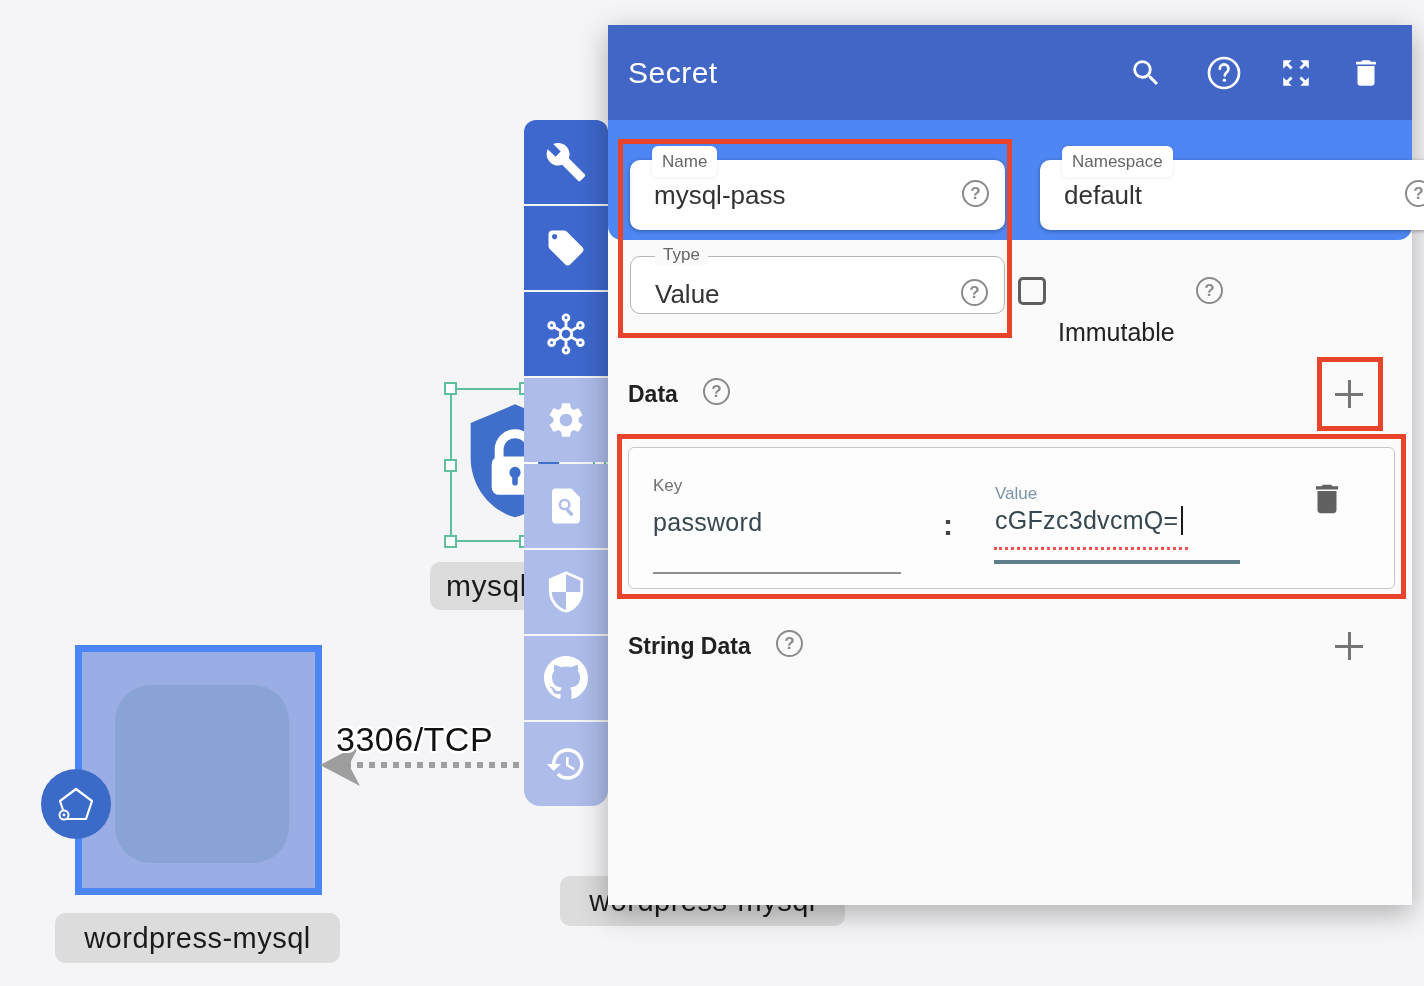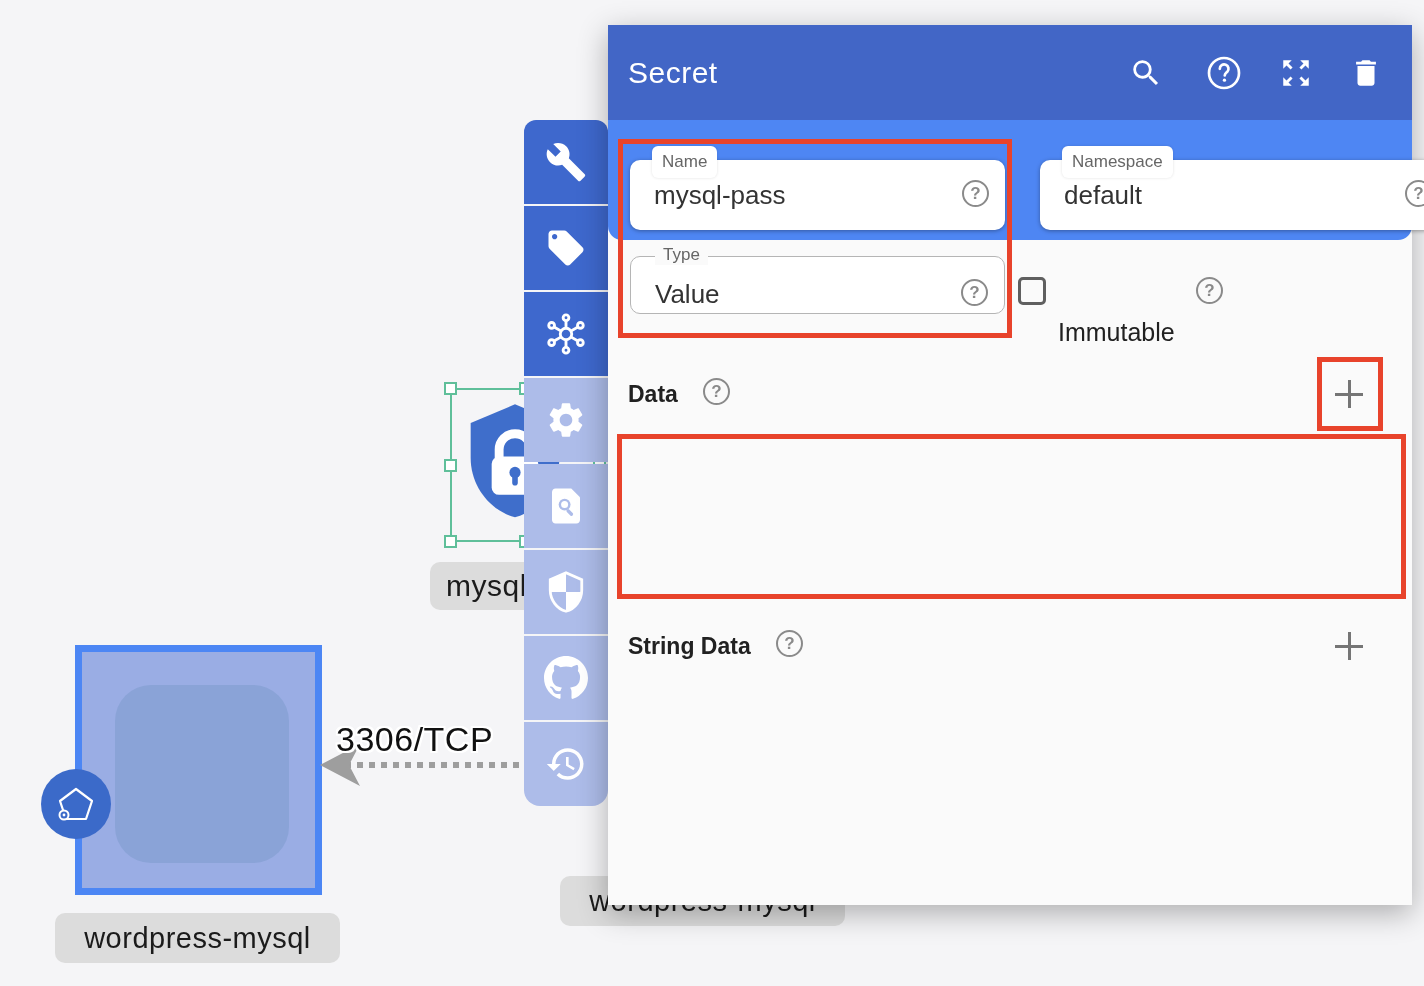--- a/index.html
+++ b/index.html
@@ -287,20 +287,37 @@
     </div>
 
     <div class="checkbox"></div>
     <div class="immutable-label">Immutable</div>
     <div class="help-circle" style="position:absolute;left:588px;top:252px">?</div>
 
     <div class="section-title" style="left:20px;top:356px">Data</div>
     <div class="help-circle" style="position:absolute;left:95px;top:353px">?</div>
     <div class="plus-btn" style="left:725px;top:353px"></div>
 
+    <div class="data-row">
+      <div class="kv-label" style="left:24px;top:28px">Key</div>
+      <div class="kv-text" style="left:24px;top:60px">password</div>
+      <div class="key-underline"></div>
+      <div class="colon">:</div>
+      <div class="kv-label" style="left:366px;top:36px;color:#7a93a5">Value</div>
+      <div class="kv-text cursor-bar" style="left:366px;top:58px">cGFzc3dvcmQ=</div>
+      <div class="spell-underline"></div>
+      <div class="focus-underline"></div>
+      <div style="position:absolute;right:48px;top:32px;cursor:pointer">
+        <span>
+          <svg width="38" height="38" viewBox="0 0 24 24">
+              <path fill="#616161" d="M6 19c0 1.1.9 2 2 2h8c1.1 0 2-.9 2-2V7H6v12zM19 4h-3.5l-1-1h-5l-1 1H5v2h14V4z"></path>
+            </svg>
+        </span>
+      </div>
+    </div>
 
     <div class="section-title" style="left:20px;top:608px">String Data</div>
     <div class="help-circle" style="position:absolute;left:168px;top:605px">?</div>
     <div class="plus-btn" style="left:725px;top:605px"></div>
   </div>
 
   <div class="red-rect" style="left:618px;top:139px;width:394px;height:199px"></div>
   <div class="red-rect" style="left:1317px;top:357px;width:66px;height:74px"></div>
   <div class="red-rect" style="left:617px;top:434px;width:789px;height:165px"></div>
 

